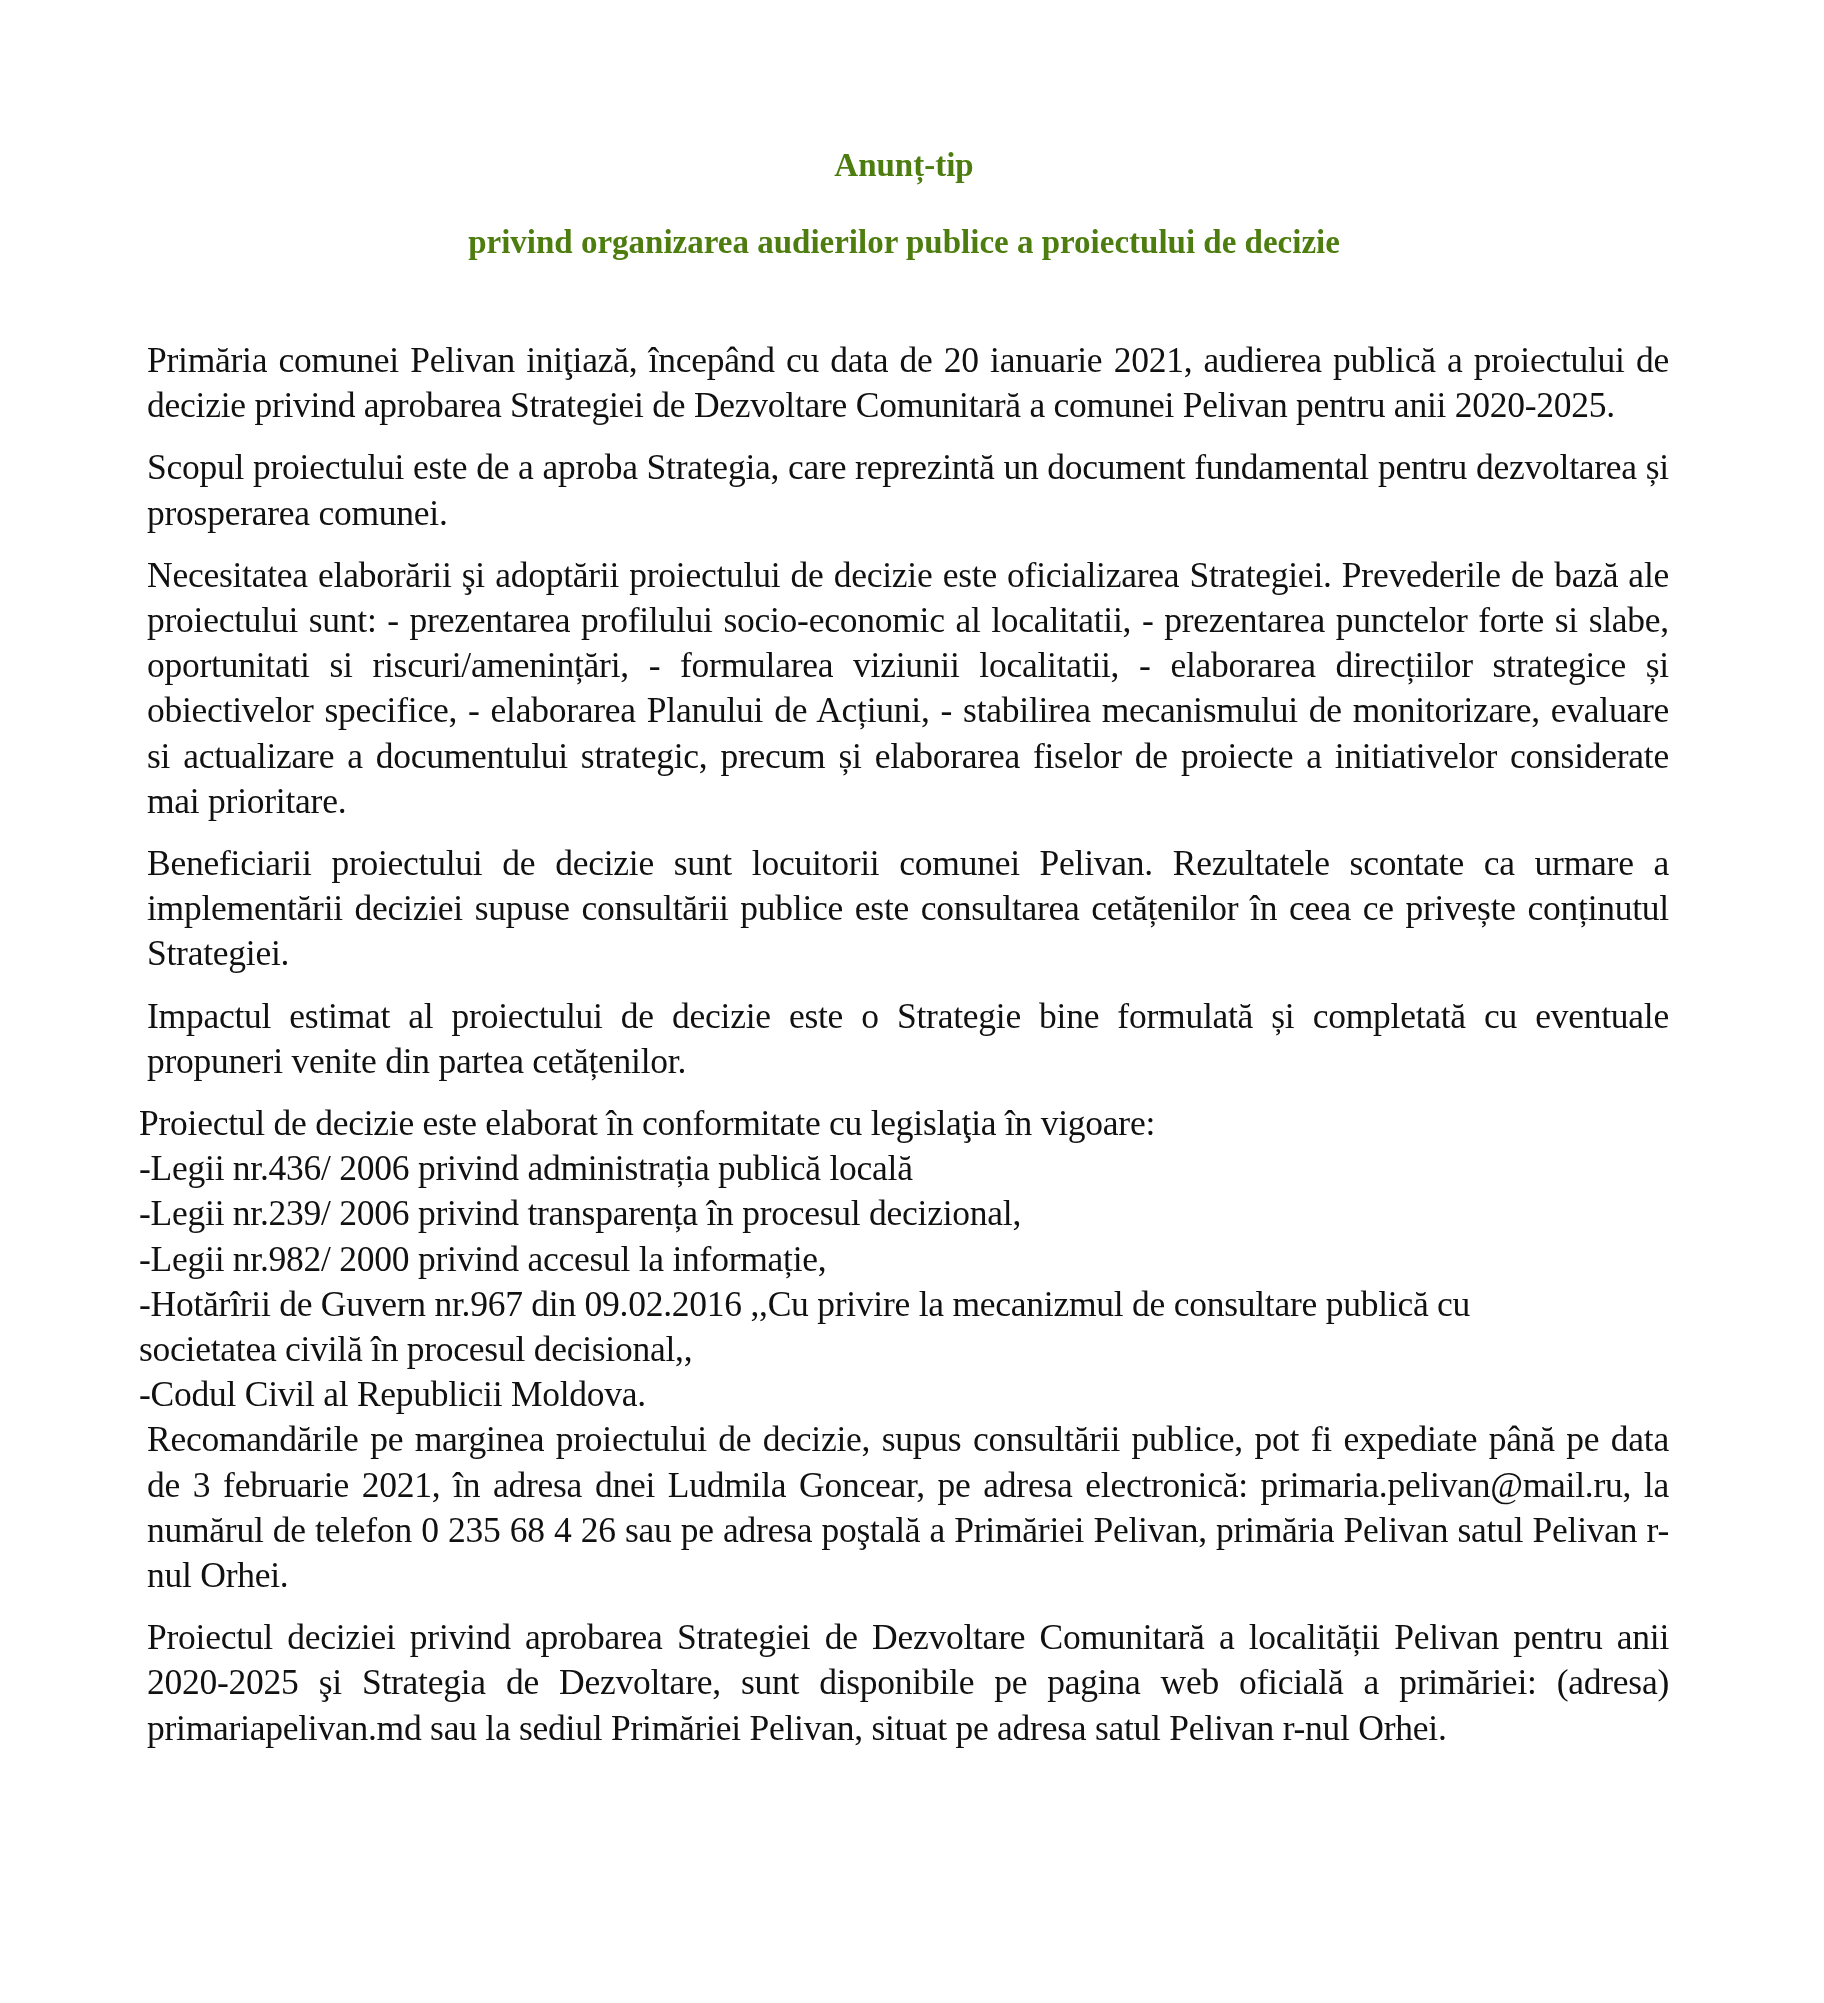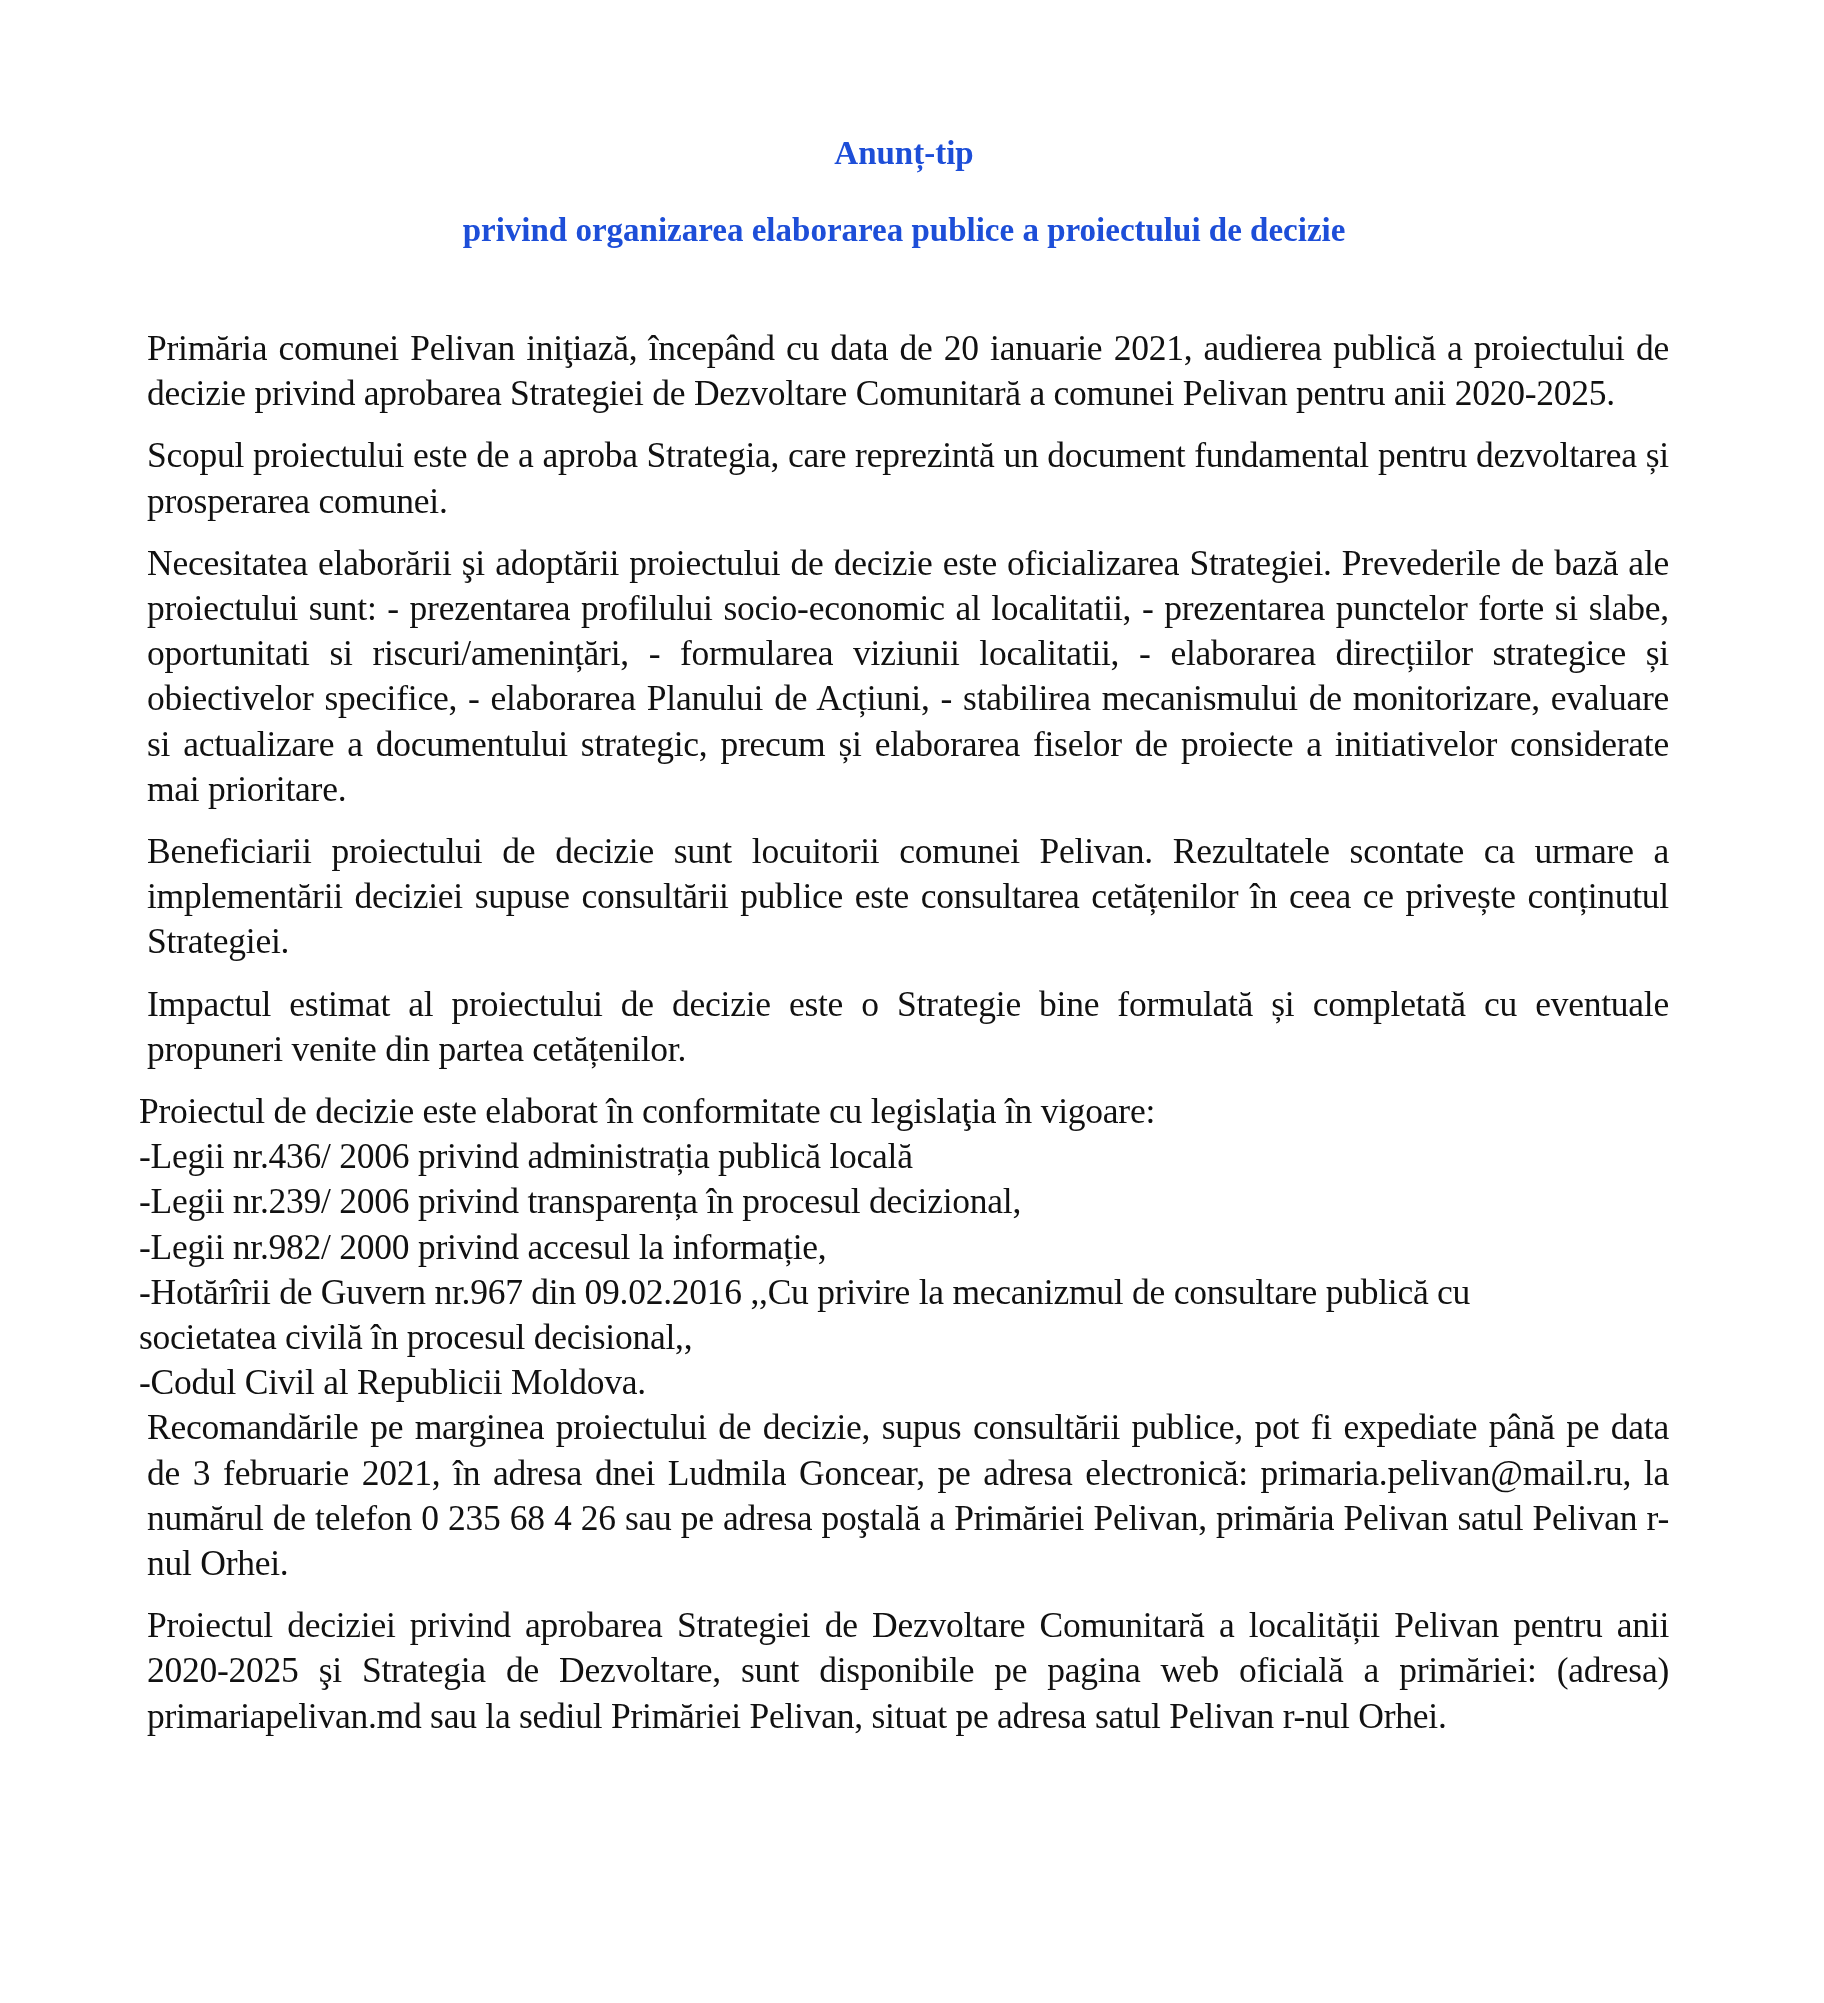--- a/index.html
+++ b/index.html
@@ -17,24 +17,24 @@
     }
     .page {
       position: absolute;
       left: 139px;
       top: 128px;
       width: 1530px;
     }
     .title {
       text-align: center;
       font-weight: bold;
-      color: #1d4ed8;
+      color: #4d7c0f;
       font-size: 33px;
       line-height: 50px;
-      margin: 0;
+      margin: 12px;
     }
     .title.first { margin-bottom: 27px; }
     .title.second { margin-bottom: 71px; }
     .para {
       margin: 0 0 17px 8px;
       font-size: 35.5px;
       line-height: 45.2px;
       text-align: justify;
       letter-spacing: -0.25px;
     }
@@ -47,21 +47,21 @@
     }
     .list { margin: 0 0 0 0; }
     .u { color: #111111; }
     a.u { cursor: pointer; }
   </style>
 </head>
 <body>
 
 <div class="page">
   <h1 class="title first">Anunț-tip</h1>
-  <h2 class="title second">privind organizarea elaborarea publice a proiectului de decizie</h2>
+  <h2 class="title second">privind organizarea audierilor publice a proiectului de decizie</h2>
 
   <p class="para">Primăria comunei Pelivan iniţiază, începând cu data de 20 ianuarie 2021, audierea publică a proiectului de decizie privind aprobarea Strategiei de Dezvoltare Comunitară a comunei Pelivan pentru anii 2020-2025.</p>
   <p class="para">Scopul proiectului este de a aproba Strategia, care reprezintă un document fundamental pentru dezvoltarea și prosperarea comunei.</p>
   <p class="para">Necesitatea elaborării şi adoptării proiectului de decizie este oficializarea Strategiei. Prevederile de bază ale proiectului sunt: - prezentarea profilului socio-economic al localitatii, - prezentarea punctelor forte si slabe, oportunitati si riscuri/amenințări, - formularea viziunii localitatii, - elaborarea direcțiilor strategice și obiectivelor specifice, - elaborarea Planului de Acțiuni, - stabilirea mecanismului de monitorizare, evaluare si actualizare a documentului strategic, precum și  elaborarea fiselor de proiecte a initiativelor considerate mai prioritare.</p>
   <p class="para">Beneficiarii proiectului de decizie sunt locuitorii comunei Pelivan. Rezultatele scontate ca urmare a implementării deciziei supuse consultării publice este consultarea cetățenilor în ceea ce privește conținutul Strategiei.</p>
   <p class="para">Impactul estimat al proiectului de decizie este o Strategie bine formulată și completată cu eventuale propuneri venite din partea cetățenilor.</p>
 
   <div class="list">
     <span class="line">Proiectul de decizie este elaborat în conformitate cu legislaţia în vigoare:</span>
     <span class="line">-Legii nr.436/ 2006  privind  administrația  publică  locală</span>

